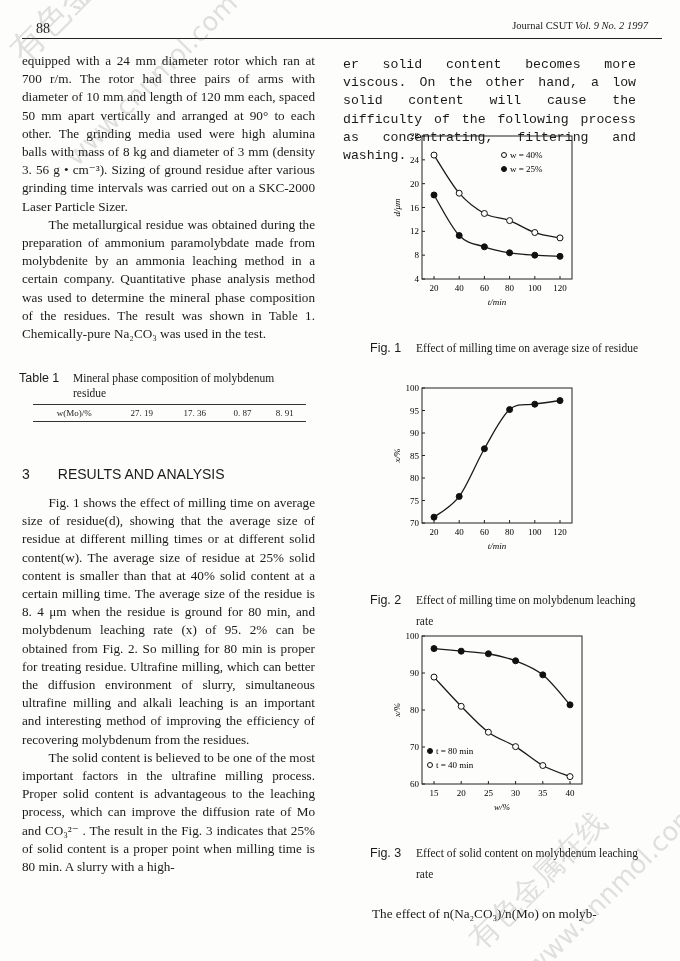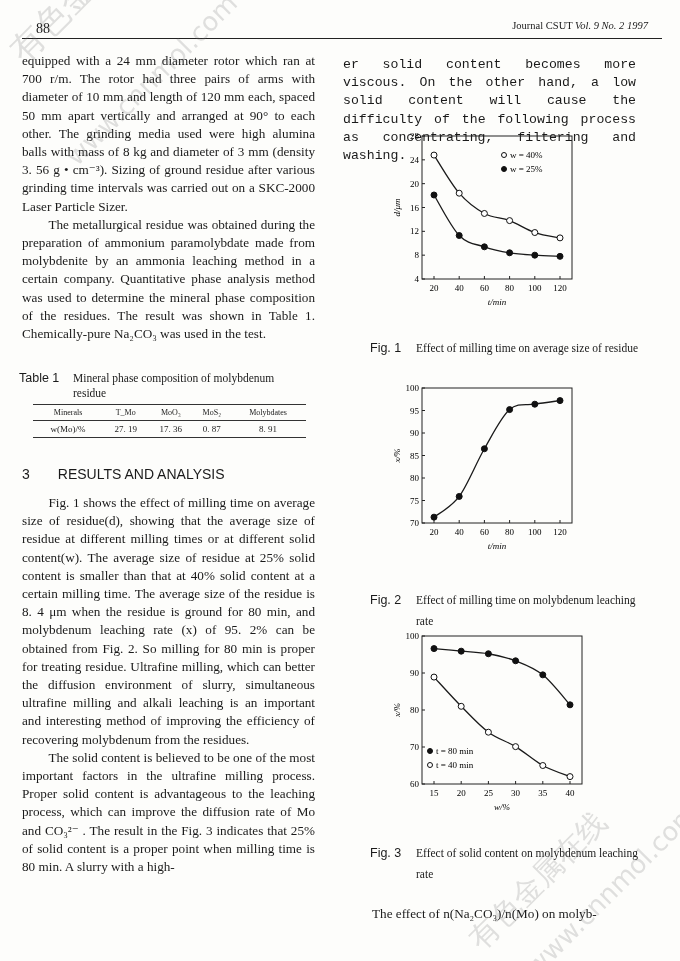--- a/index.html
+++ b/index.html
@@ -52,27 +52,20 @@
   <p>equipped with a 24 mm diameter rotor which ran at 700 r/m. The rotor had three pairs of arms with diameter of 10 mm and length of 120 mm each, spaced 50 mm apart vertically and arranged at 90° to each other. The grinding media used were high alumina balls with mass of 8 kg and diameter of 3 mm (density 3. 56 g • cm⁻³). Sizing of ground residue after various grinding time intervals was carried out on a SKC-2000 Laser Particle Sizer.</p>
   <p class="indent">The metallurgical residue was obtained during the preparation of ammonium paramolybdate made from molybdenite by an ammonia leaching method in a certain company. Quantitative phase analysis method was used to determine the mineral phase composition of the residues. The result was shown in Table 1. Chemically-pure Na₂CO₃ was used in the test.</p>
 </div>
 
 <div class="tbl-caption">
   <span class="lab">Table 1</span><span class="txt">Mineral phase composition of molybdenum residue</span>
 </div>
 
 <table class="t1">
   <tbody>
-      <tr>
-    <td>Minerals</td>
-    <td>T_Mo</td>
-    <td>MoO₃</td>
-    <td>MoS₂</td>
-    <td>Molybdates</td>
-  </tr>
   <tr>
     <td>w(Mo)/%</td>
     <td>27. 19</td>
     <td>17. 36</td>
     <td>0. 87</td>
     <td>8. 91</td>
   </tr>
 </tbody>
   </table>
 

